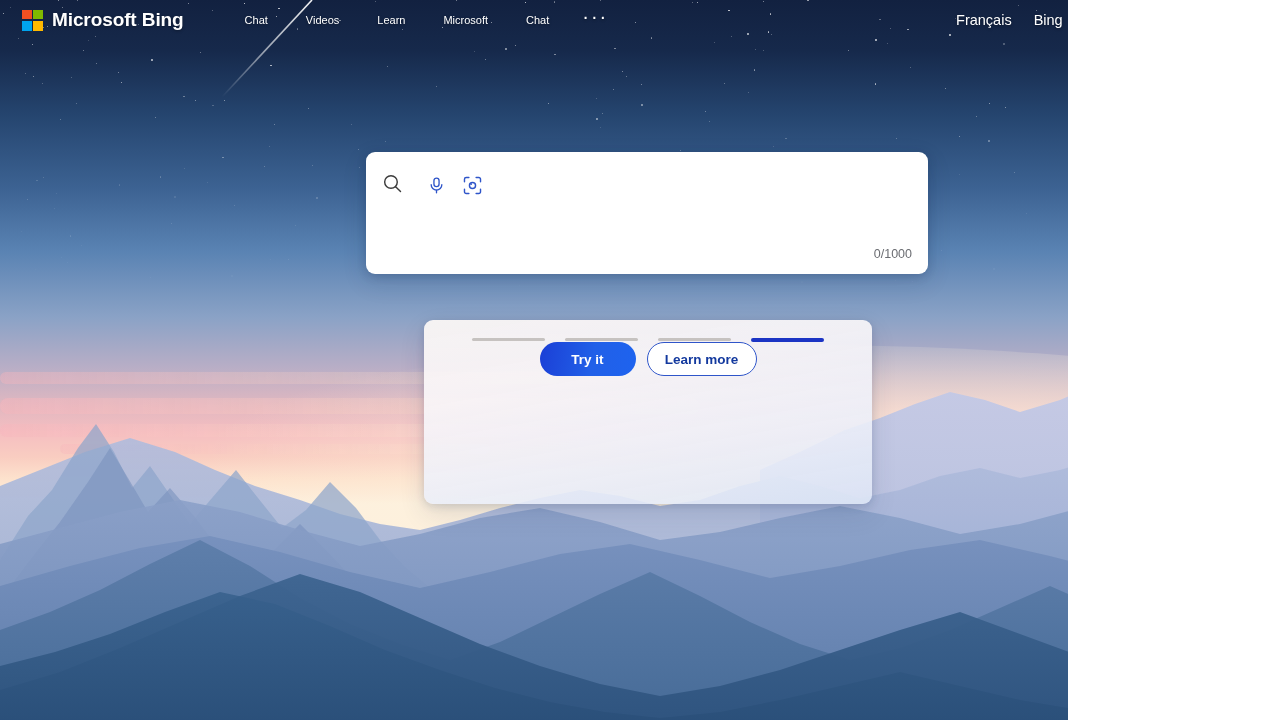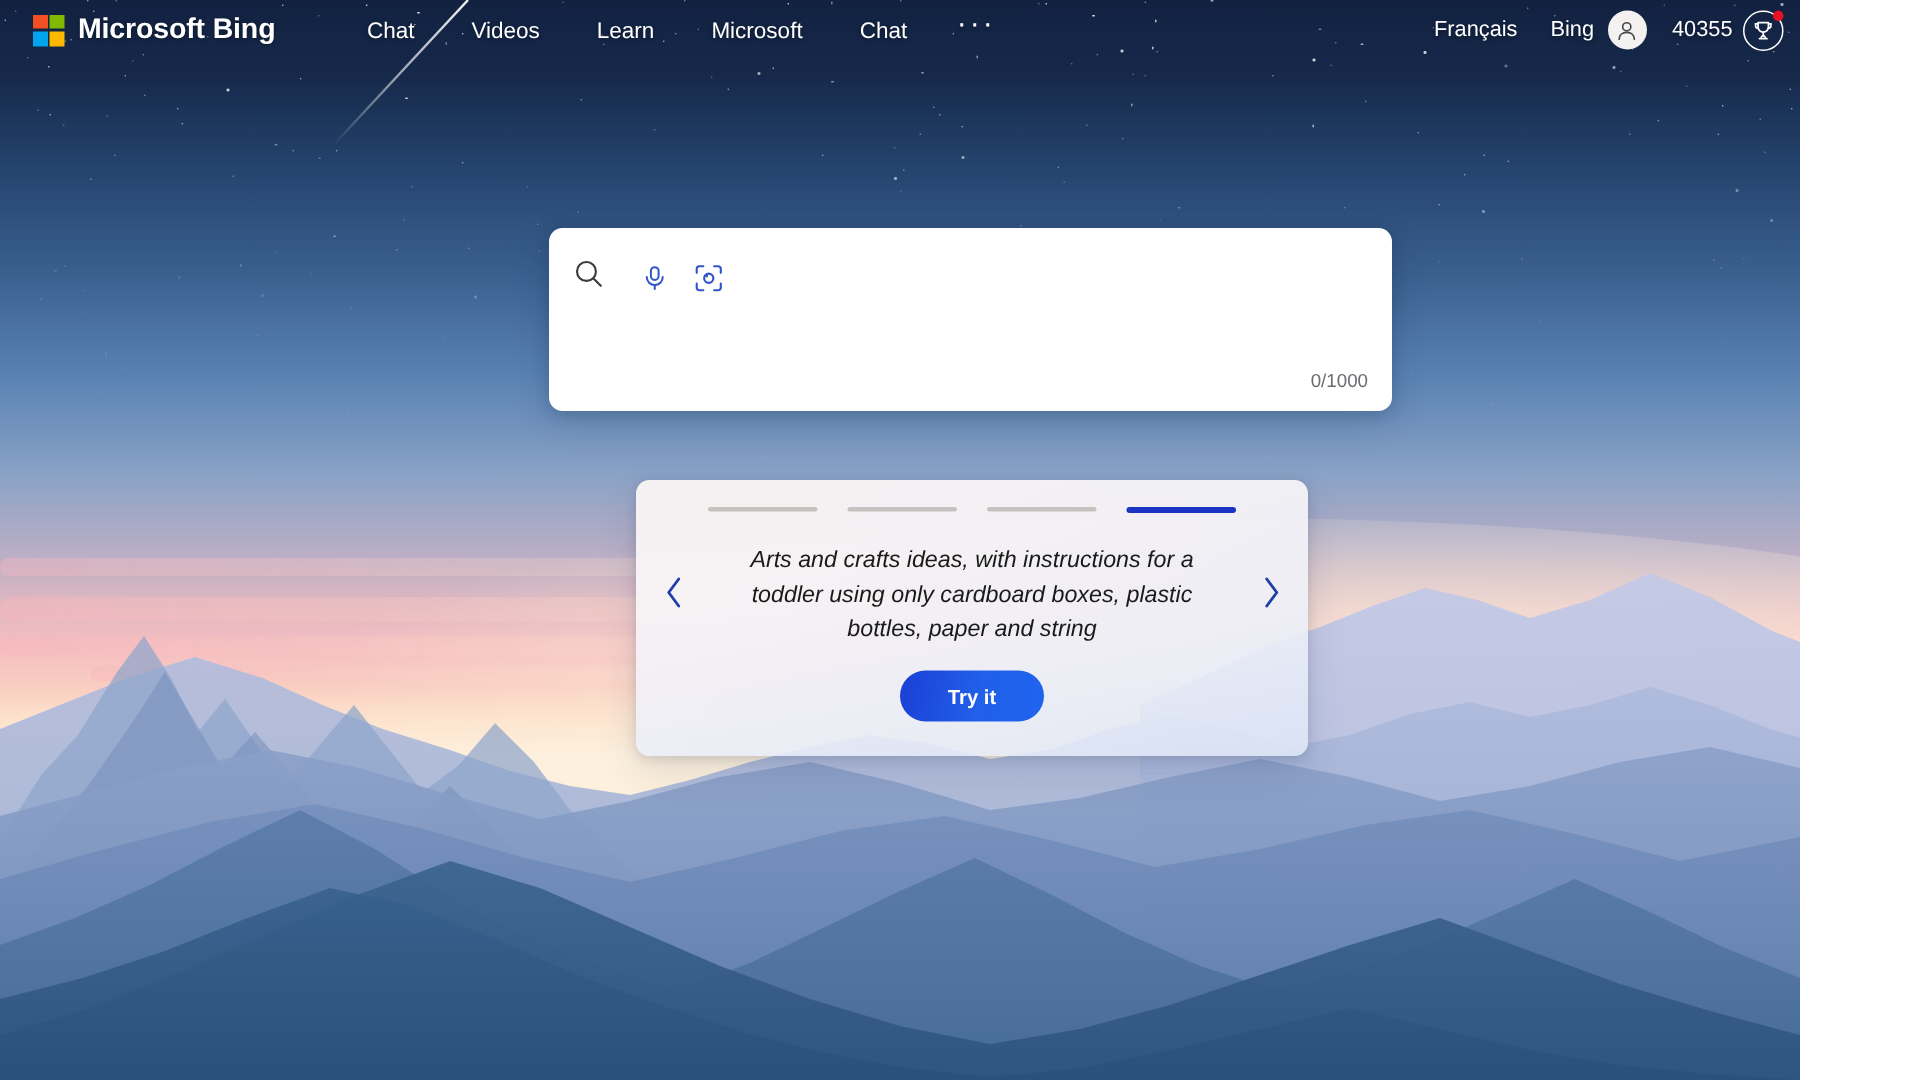--- a/index.html
+++ b/index.html
@@ -6,21 +6,21 @@
 
   html, body {
     width: 1280px;
     height: 720px;
     overflow: hidden;
     font-family: "Liberation Sans", sans-serif;
   }
 
   #stage {
     position: relative;
-    width: 1200px;
+    width: 1068px;
     height: 720px;
     overflow: hidden;
     background: #ef4444;
   }
 
   
   .bg-svg {
     position: absolute;
     inset: 0;
     width: 1280px;
@@ -83,21 +83,21 @@
   }
 
   .nav {
     display: flex;
     align-items: center;
     gap: 0px;
   }
 
   .nav-item {
     color: #ffffff;
-    font-size: 15px;
+    font-size: 11px;
     padding: 6px 19px;
     white-space: nowrap;
     cursor: pointer;
     text-shadow: 0 1px 3px rgba(0,0,0,.4);
     border-radius: 4px;
   }
 
   .nav-more {
     color: #fff;
     font-size: 20px;
@@ -863,35 +863,20 @@
 
   <div class="card">
 
     <div class="pips">
       <span class="pip" style="background: rgb(198, 194, 192);"></span>
       <span class="pip" style="background: rgb(198, 194, 192);"></span>
       <span class="pip" style="background: rgb(198, 194, 192);"></span>
       <span class="pip active" style="background: rgb(27, 52, 196);"></span>
     </div>
 
-    <div class="card-body">
-
-      <span class="arrow arrow-prev">
-        <svg width="13" height="22" viewBox="0 0 13 22" aria-hidden="true">
-          <polyline points="9.5,2 2.8,11 9.5,20" fill="none" stroke="#1f3fa8" stroke-width="1.9" stroke-linecap="round" stroke-linejoin="round"></polyline>
-        </svg>
-      </span>
-
-      <p class="card-text">Arts and crafts ideas, with instructions for a toddler using only cardboard boxes, plastic bottles, paper and string</p>
-
-      <span class="arrow arrow-next">
-        <svg width="13" height="22" viewBox="0 0 13 22" aria-hidden="true">
-          <polyline points="3.5,2 10.2,11 3.5,20" fill="none" stroke="#1f3fa8" stroke-width="1.9" stroke-linecap="round" stroke-linejoin="round"></polyline>
-        </svg>
-      </span>
-    </div>
 
     <div class="card-buttons">
       <button class="btn btn-primary">Try it</button>
+      <button class="btn btn-secondary">Learn more</button>
     </div>
   </div>
 
 </div>
 
 </body></html>

